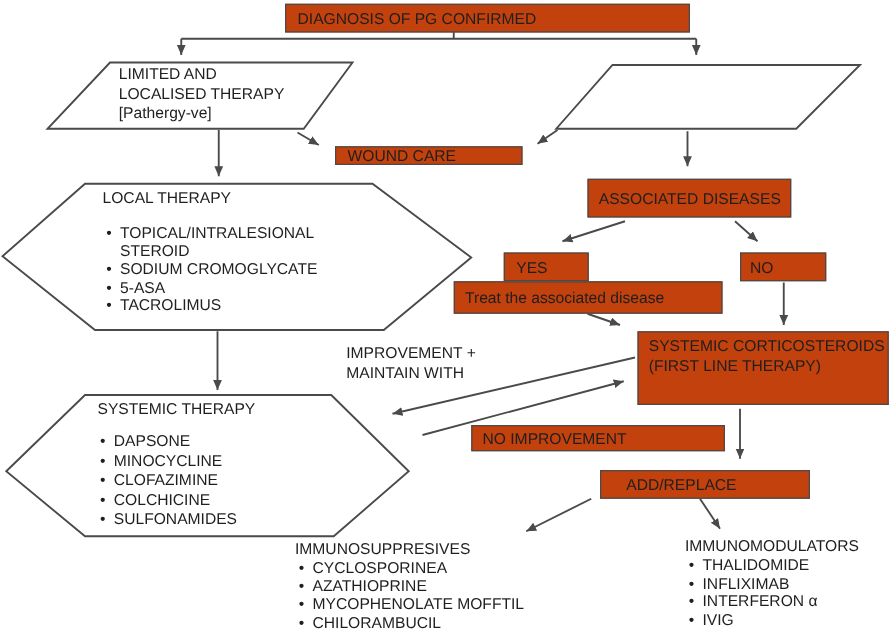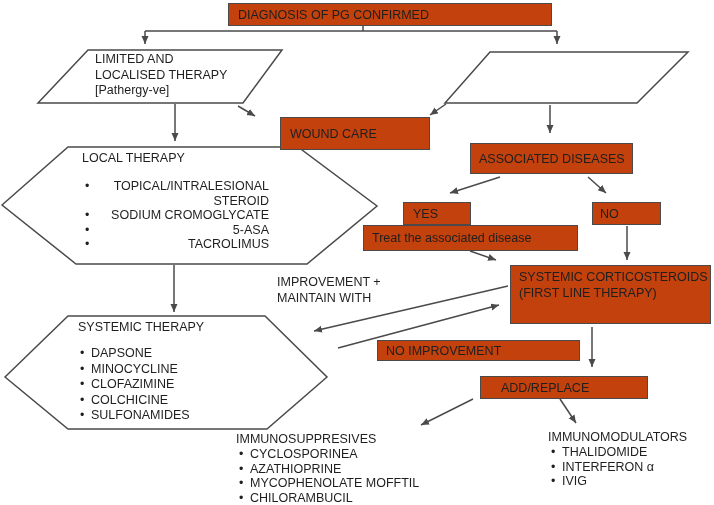--- a/index.html
+++ b/index.html
@@ -59,21 +59,21 @@
     <line x1="592" y1="327" x2="592" y2="367" stroke="#4a4a4a" stroke-width="1.5" marker-end="url(#arr)"></line>
     <line x1="473" y1="399" x2="421" y2="425" stroke="#4a4a4a" stroke-width="1.5" marker-end="url(#arr)"></line>
     <line x1="560" y1="399" x2="576" y2="423" stroke="#4a4a4a" stroke-width="1.5" marker-end="url(#arr)"></line>
     <line x1="174" y1="265" x2="174" y2="312" stroke="#4a4a4a" stroke-width="1.5" marker-end="url(#arr)"></line>
   </svg>
 
   <div class="box" style="left:228px; top:3px; width:324px; height:23px; padding-left:9px;">
     <span>DIAGNOSIS OF PG CONFIRMED</span>
   </div>
 
-  <div class="box" style="left:268px; top:117px; width:150px; height:33px; padding-left:9px;margin-left:12px;">
+  <div class="box" style="left:268px; top:117px; width:150px; height:15px; padding-left:9px;">
     <span>WOUND CARE</span>
   </div>
 
   <div class="box" style="left:470px; top:143px; width:163px; height:31px; padding-left:8px;text-align:right;">
     <span>ASSOCIATED DISEASES</span>
   </div>
 
   <div class="box" style="left:403px; top:202px; width:68px; height:23px; padding-left:9px;">
     <span>YES</span>
   </div>
@@ -102,21 +102,21 @@
   </div>
 
   <div class="txt line155" style="left:95px; top:52px;">
     <div>LIMITED AND</div>
     <div>LOCALISED THERAPY</div>
     <div>[Pathergy-ve]</div>
   </div>
 
 
   <div class="txt" style="left:82px; top:151px;">LOCAL THERAPY</div>
-  <div class="blist lh145" style="left:84px; top:179px; width:185px;text-align:right;">
+  <div class="blist lh145" style="left:84px; top:179px; width:185px;">
     <div class="bitem">TOPICAL/INTRALESIONAL STEROID</div>
     <div class="bitem">SODIUM CROMOGLYCATE</div>
     <div class="bitem">5-ASA</div>
     <div class="bitem">TACROLIMUS</div>
   </div>
 
   <div class="txt line155" style="left:277px; top:275px;">
     <div>IMPROVEMENT +</div>
     <div>MAINTAIN WITH</div>
   </div>
@@ -134,17 +134,18 @@
   <div class="blist lh145" style="left:238px; top:447px; width:210px;">
     <div class="bitem">CYCLOSPORINEA</div>
     <div class="bitem">AZATHIOPRINE</div>
     <div class="bitem">MYCOPHENOLATE MOFFTIL</div>
     <div class="bitem">CHILORAMBUCIL</div>
   </div>
 
   <div class="txt" style="left:548px; top:430px;">IMMUNOMODULATORS</div>
   <div class="blist lh145" style="left:550px; top:445px; width:150px;">
     <div class="bitem">THALIDOMIDE</div>
+    <div class="bitem">INFLIXIMAB</div>
     <div class="bitem">INTERFERON α</div>
     <div class="bitem">IVIG</div>
   </div>
 
 </div>
 
 </body></html>

